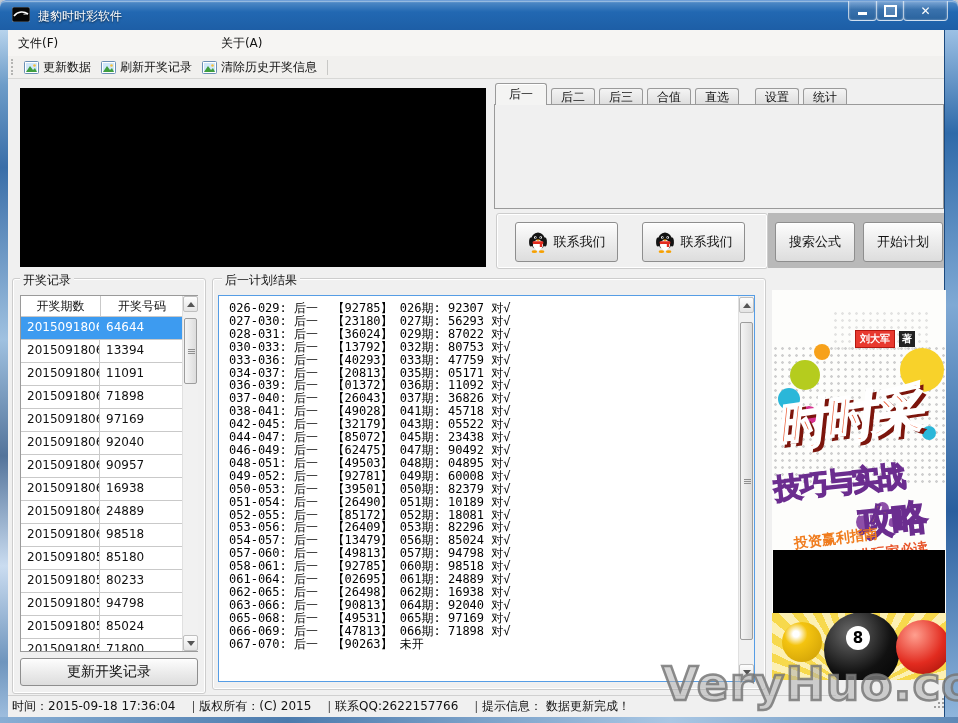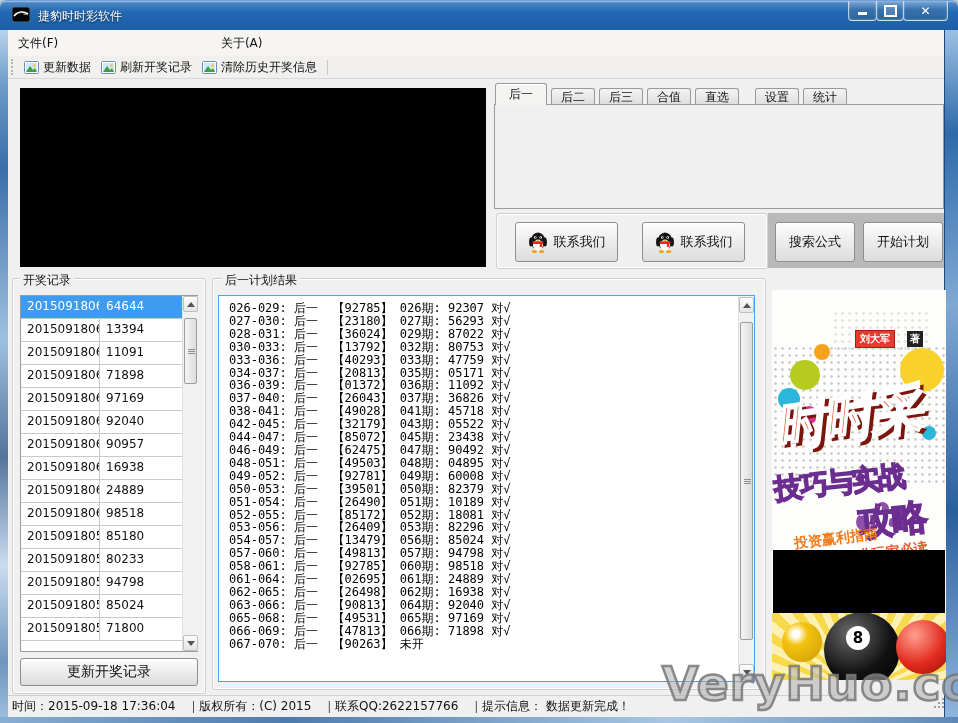--- a/index.html
+++ b/index.html
@@ -86,21 +86,21 @@
   
   .plan-box{left:218px;top:295px;width:537px;height:387px;background:#fff;border:1px solid #569de5;box-sizing:border-box;}
   .plan-text{position:absolute;left:10px;top:6px;width:490px;white-space:pre;font-family:"DejaVu Sans Mono","DejaVu Sans",monospace;
     font-size:12px;line-height:12.9px;color:#000;}
   .plan-summary{position:absolute;left:30px;top:355px;font-size:12.5px;color:#000;
     font-family:"DejaVu Sans Mono","DejaVu Sans",monospace;}
   
   .promo{left:772px;top:290px;width:174px;height:390px;background:#fdfdfb;overflow:hidden;}
   .dots{position:absolute;background-image:radial-gradient(#c4c4c4 1px,transparent 1.6px);background-size:7px 7px;opacity:.8;}
   .blob{position:absolute;border-radius:50%;}
-  .author-badge{position:absolute;left:83px;top:40px;display:flex;gap:12px;align-items:center;}
+  .author-badge{position:absolute;left:83px;top:40px;display:flex;gap:4px;align-items:center;}
   .author-name{background:#e8392f;color:#fff;font-size:10px;font-weight:bold;padding:1px 4px;border:1px solid #b3170f;}
   .author-mark{background:#222;color:#fff;font-size:10px;font-weight:bold;padding:1px 3px;}
   .promo-title{position:absolute;left:2px;top:92px;width:172px;font-size:52px;font-weight:bold;font-style:italic;
     color:#e8491f;-webkit-text-stroke:2px #fff;text-shadow:4px 4px 0 #7c150c;transform:rotate(-8deg);letter-spacing:-4px;}
   .promo-sub1{position:absolute;left:2px;top:174px;font-size:28px;font-weight:bold;color:#f8c81c;
     -webkit-text-stroke:1.5px #6b2d8f;text-shadow:2px 2px 0 #fff;transform:rotate(-6deg);letter-spacing:-2px;}
   .promo-sub2{position:absolute;left:86px;top:206px;font-size:36px;font-weight:bold;color:#f8c81c;
     -webkit-text-stroke:1.5px #6b2d8f;text-shadow:2px 2px 0 #fff;transform:rotate(-6deg);letter-spacing:-2px;}
   .promo-tag1{position:absolute;left:22px;top:240px;font-size:14px;font-weight:bold;color:#f07c1d;transform:rotate(-7deg);}
   .promo-tag2{position:absolute;left:72px;top:254px;font-size:14px;font-weight:bold;color:#e8552a;transform:rotate(-7deg);}
@@ -284,20 +284,24 @@
       </svg>
     <span>联系我们</span>
   </div>
   <div class="abs graypanel"></div>
   <div class="btn" style="left:775px;top:222px;width:80px;height:40px;">搜索公式</div>
   <div class="btn" style="left:863px;top:222px;width:80px;height:40px;">开始计划</div>
 
   <div class="groupbox" style="left:12px;top:278px;width:192px;height:414px;"></div>
   <div class="grouplabel" style="left:20px;top:272px;">开奖记录</div>
   <div class="abs table">
+    <div class="thead">
+      <div class="thcell">开奖期数</div>
+      <div class="thcell">开奖号码</div>
+    </div>
     <div>
         <div class="trow sel">
           <div class="tcell">20150918069</div>
           <div class="tcell">64644</div>
         </div>
         <div class="trow">
           <div class="tcell">20150918068</div>
           <div class="tcell">13394</div>
         </div>
         <div class="trow">

